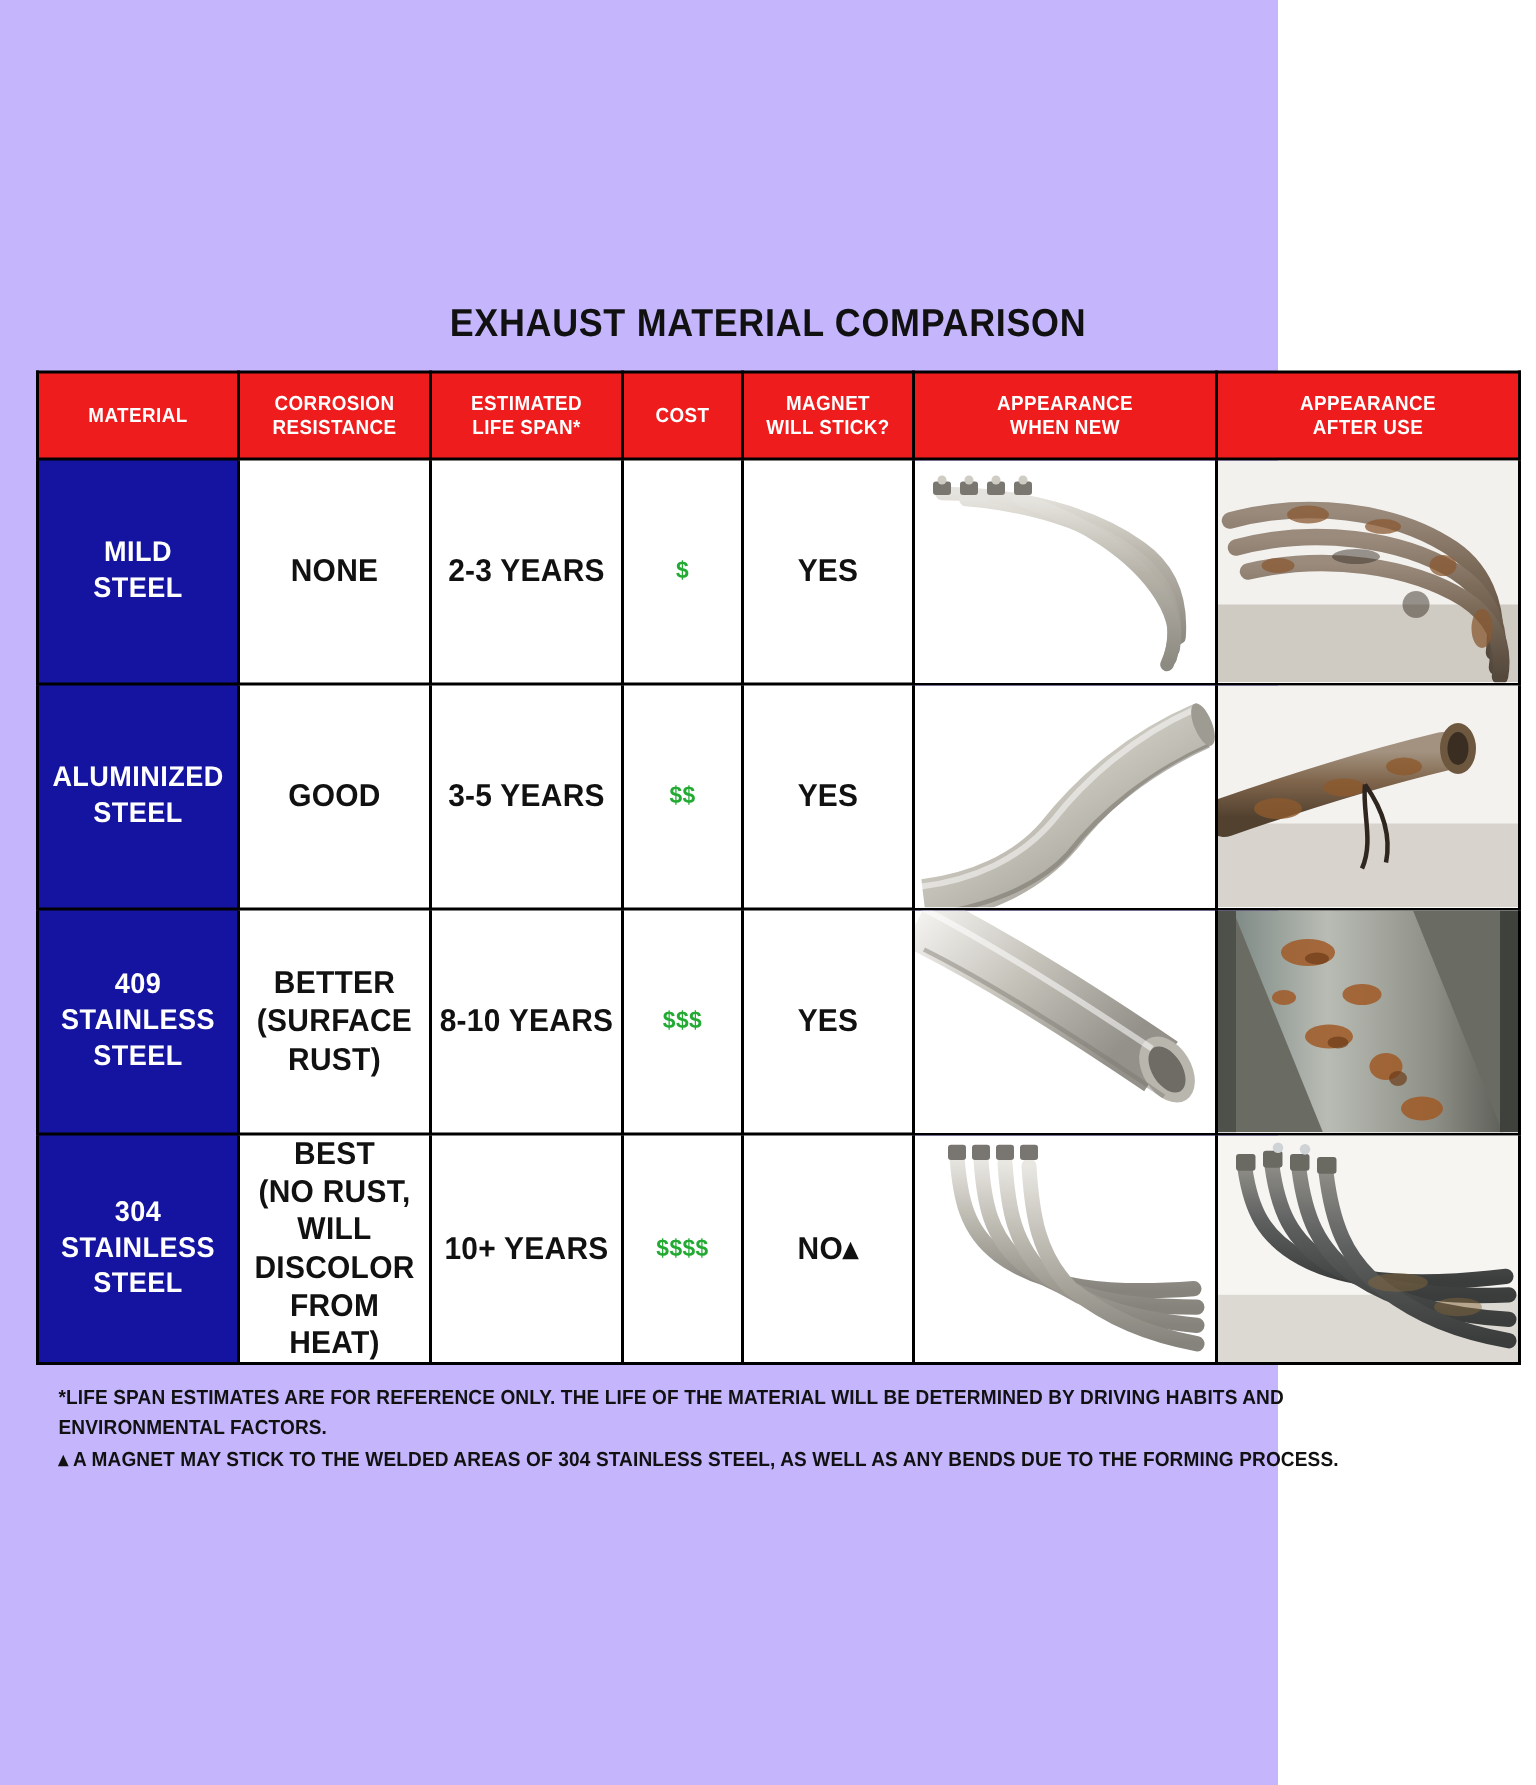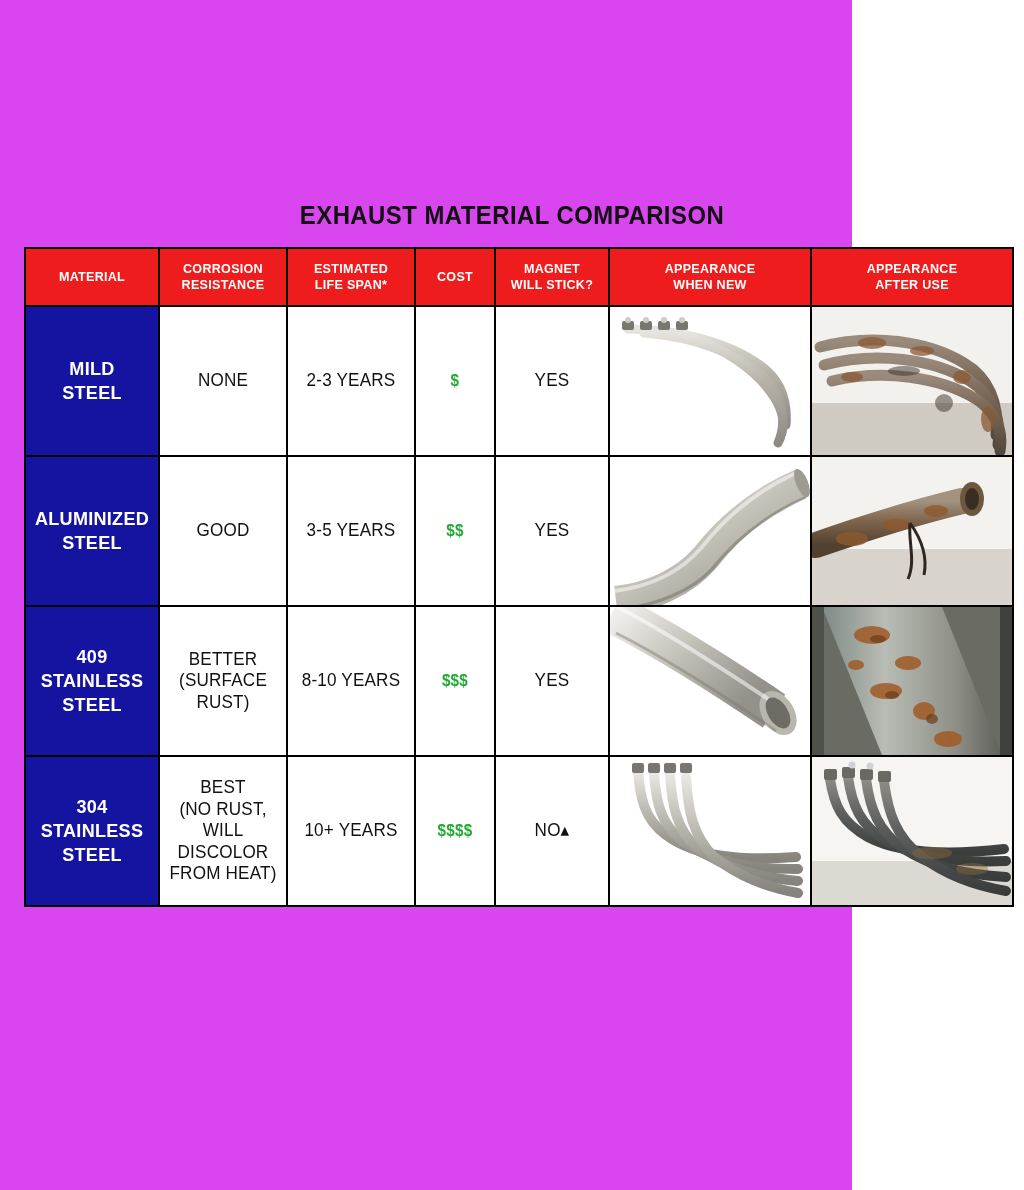--- a/index.html
+++ b/index.html
@@ -10,21 +10,21 @@
   body {
     width: 1024px;
     height: 1190px;
     font-family: "Liberation Sans", sans-serif;
     overflow: hidden;
   }
   #page {
     position: relative;
     width: 852px;
     height: 1190px;
-    background: #d946ef;
+    background: #c4b5fd;
   }
   #infographic {
     position: absolute;
     left: 24px;
     top: 200px;
     width: 976px;
   }
   .chart-title {
     text-align: center;
     font-size: 26px;
@@ -66,22 +66,22 @@
     font-size: 19px;
     font-weight: bold;
     line-height: 1.25;
     letter-spacing: 0.3px;
   }
   td.matcell span { display: block; transform: scaleX(0.95); white-space: pre-line; }
 
   td.plain {
     background: #ffffff;
     color: #111111;
-    font-size: 18px;
-    font-weight: normal;
+    font-size: 21px;
+    font-weight: bold;
     line-height: 1.2;
     letter-spacing: 0.2px;
   }
   td.plain span { display: block; transform: scaleX(0.95); white-space: pre-line; }
 
   td.cost {
     background: #ffffff;
     color: #22aa33;
     font-size: 16px;
     font-weight: bold;
@@ -479,16 +479,22 @@
                 </g>
               </svg>
             </div>
           </td>
         </tr>
 
       </tbody>
     </table>
 
     <div class="footnotes">
+      <div>
+        <span>*LIFE SPAN ESTIMATES ARE FOR REFERENCE ONLY. THE LIFE OF THE MATERIAL WILL BE DETERMINED BY DRIVING HABITS AND ENVIRONMENTAL FACTORS.</span>
+      </div>
+      <div>
+        <span>▴ A MAGNET MAY STICK TO THE WELDED AREAS OF 304 STAINLESS STEEL, AS WELL AS ANY BENDS DUE TO THE FORMING PROCESS.</span>
+      </div>
     </div>
 
   </div>
 </div>
 
 </body></html>

